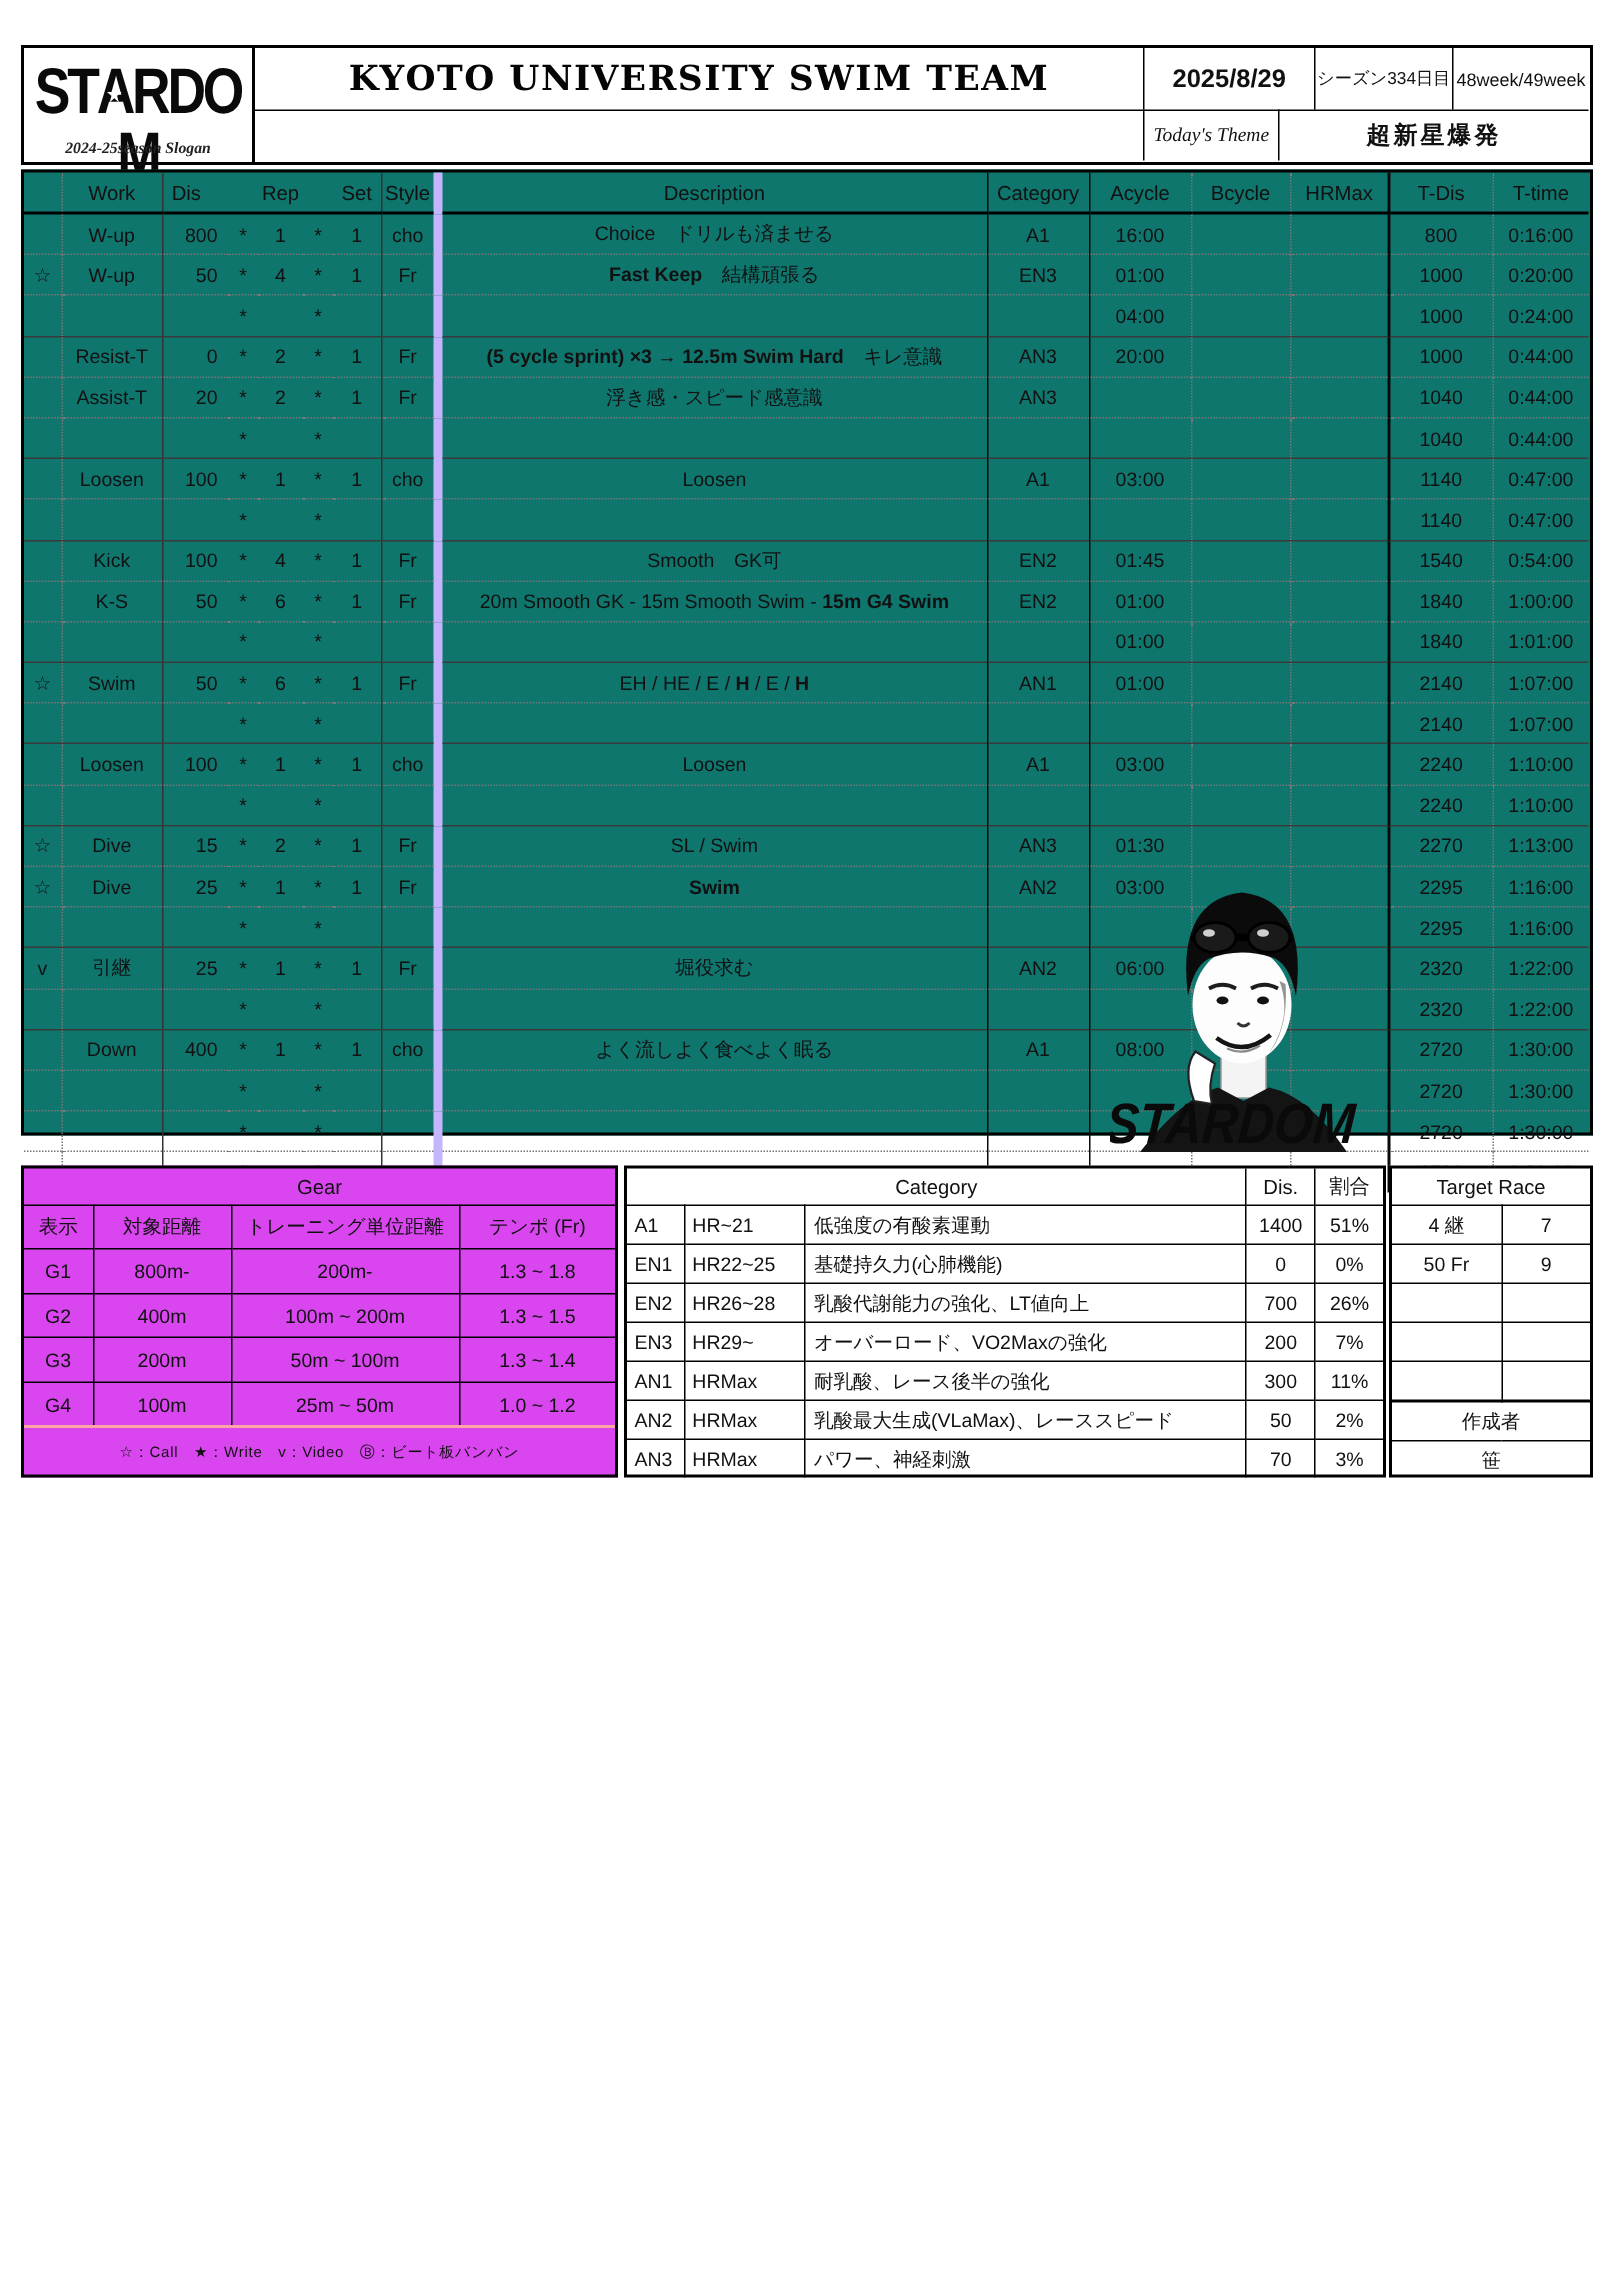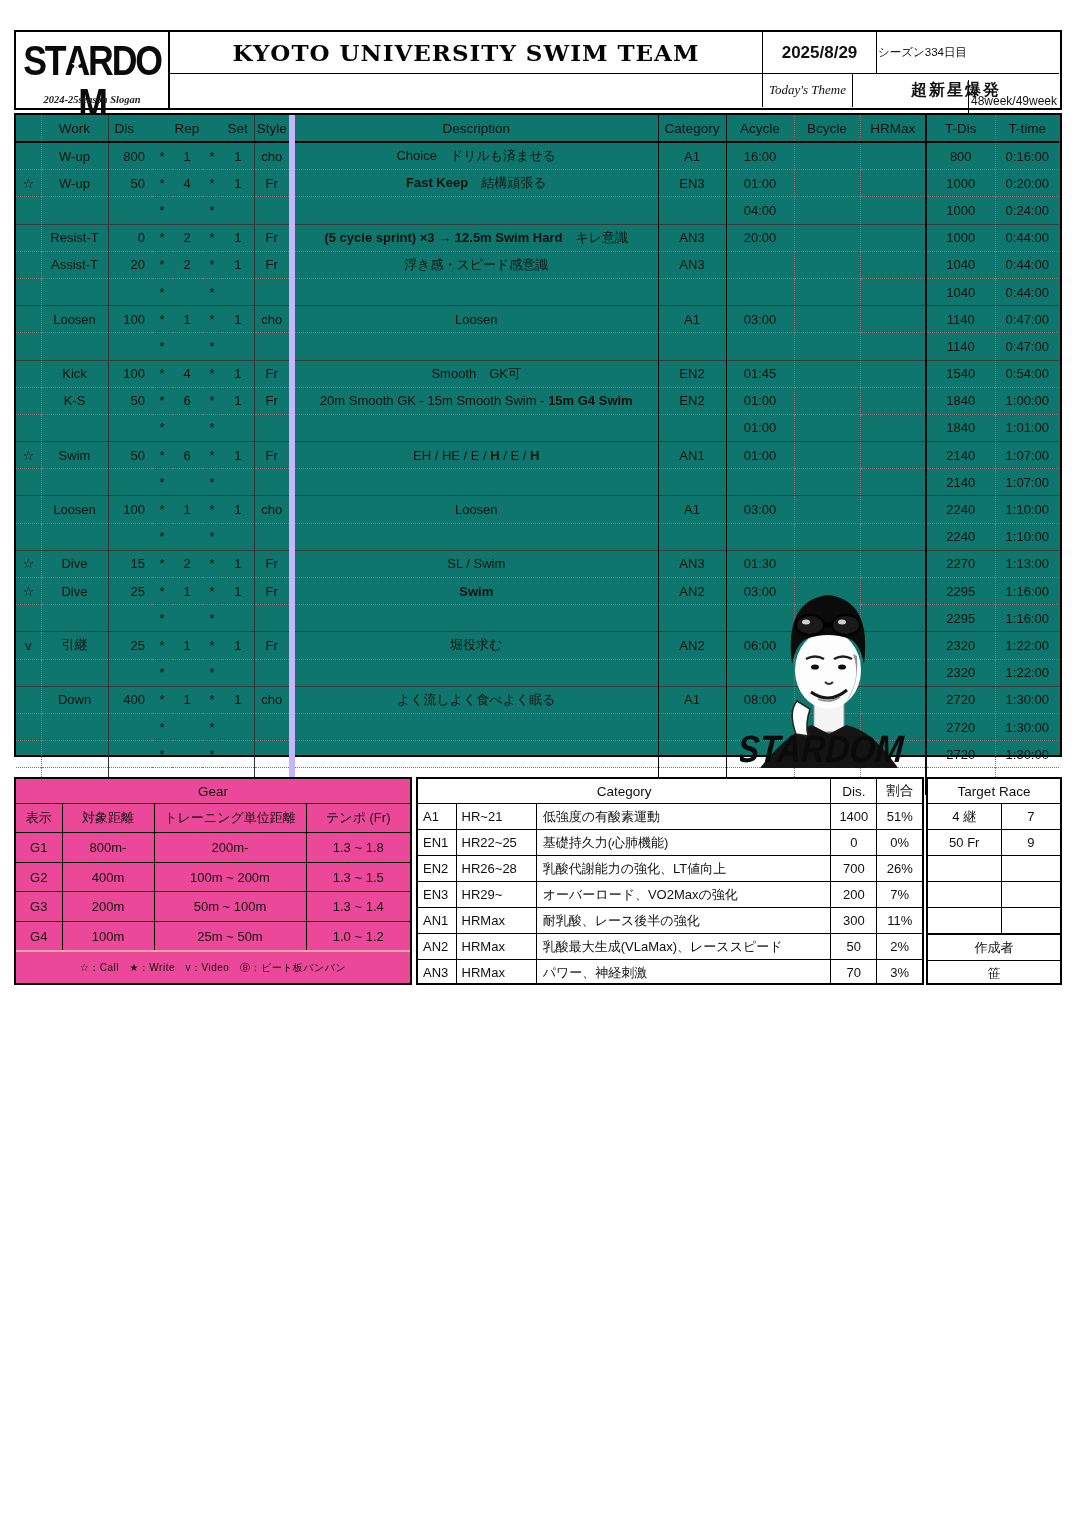--- a/index.html
+++ b/index.html
@@ -23,21 +23,21 @@
   .title-cell{left:154px;top:0;width:592px;height:41px;display:flex;align-items:center;justify-content:center;
         font-family:"DejaVu Serif",serif;font-weight:800;font-size:23px;letter-spacing:1px;color:#050505;}
   .subtitle-cell{left:154px;top:41px;width:592px;height:34px;display:flex;align-items:center;justify-content:center;
         font-family:"Liberation Serif",serif;font-size:22px;color:#1a1a1a;}
   .hdr-divider{left:154px;top:41px;width:889px;height:0;border-top:1.5px solid #000;}
   .date-cell{left:746px;top:0;width:114px;height:41px;border-left:1.5px solid #000;
         display:flex;align-items:center;justify-content:center;font-weight:700;font-size:17px;}
   .season-cell{left:860px;top:0;width:92px;height:41px;border-left:1.5px solid #000;
         display:flex;align-items:center;justify-content:center;font-size:11.5px;}
   .week-cell{left:952px;top:0;width:91px;height:41px;border-left:1.5px solid #000;
-        display:flex;align-items:center;justify-content:center;font-size:12px;margin-top:48px;}
+        display:flex;align-items:center;justify-content:center;font-size:12px;}
   .theme-label-cell{left:746px;top:41px;width:90px;height:34px;border-left:1.5px solid #000;
         display:flex;align-items:center;justify-content:center;text-align:center;
         font-family:"Liberation Serif",serif;font-style:italic;font-weight:400;font-size:13px;line-height:1.15;}
   .theme-value-cell{left:836px;top:41px;width:207px;height:34px;border-left:1.5px solid #000;
         display:flex;align-items:center;justify-content:center;font-weight:700;font-size:16px;letter-spacing:2px;}
 
   
   .main-block{left:14px;top:113px;width:1048px;height:644px;border:2.5px solid #000;background:#0f766e;}
   table{border-collapse:collapse;table-layout:fixed;}
   .workout{width:1043px;height:657px;font-size:13px;}
@@ -53,21 +53,21 @@
   .c-desc{border-right:1.5px solid #0a0a0a;}
   .c-desc b{font-weight:700;}
   .c-cat{border-right:1.5px solid #0a0a0a;}
   .c-a{border-right:1px dotted #777;}
   .c-b{border-right:1px dotted #777;}
   .c-c{border-right:2px solid #0a0a0a;}
   .c-td{border-right:1px dotted #777;}
   .workout th.h-dis{text-align:left;padding-left:6px;}
 
   
-  .gear-block{left:14px;top:777px;width:398px;height:208px;border:2px solid #000;background:#ec4899;}
+  .gear-block{left:14px;top:777px;width:398px;height:208px;border:2px solid #000;background:#d946ef;}
   .cat-block{left:416px;top:777px;width:508px;height:208px;border:2px solid #000;background:#fff;}
   .race-block{left:926px;top:777px;width:136px;height:208px;border:2px solid #000;background:#fff;}
   .bt{width:100%;height:100%;font-size:13px;}
   .bt th{font-weight:400;font-size:13.5px;height:24px;border-bottom:1.5px solid #000;padding:0 3px;}
   .bt td{height:25px;text-align:center;padding:0 3px;overflow:hidden;white-space:nowrap;}
   .gear-table td{border:1px solid #000;}
   .gear-table .colhdr td{font-size:13px;}
   .gear-table .legend-row td{border-top:2px solid #fca5a5;height:27px;font-size:10px;letter-spacing:.5px;margin-top:24px;}
   .cat-table td{border:1px solid #000;}
   .cat-table td:nth-child(1),.cat-table td:nth-child(2){text-align:left;padding-left:5px;}

